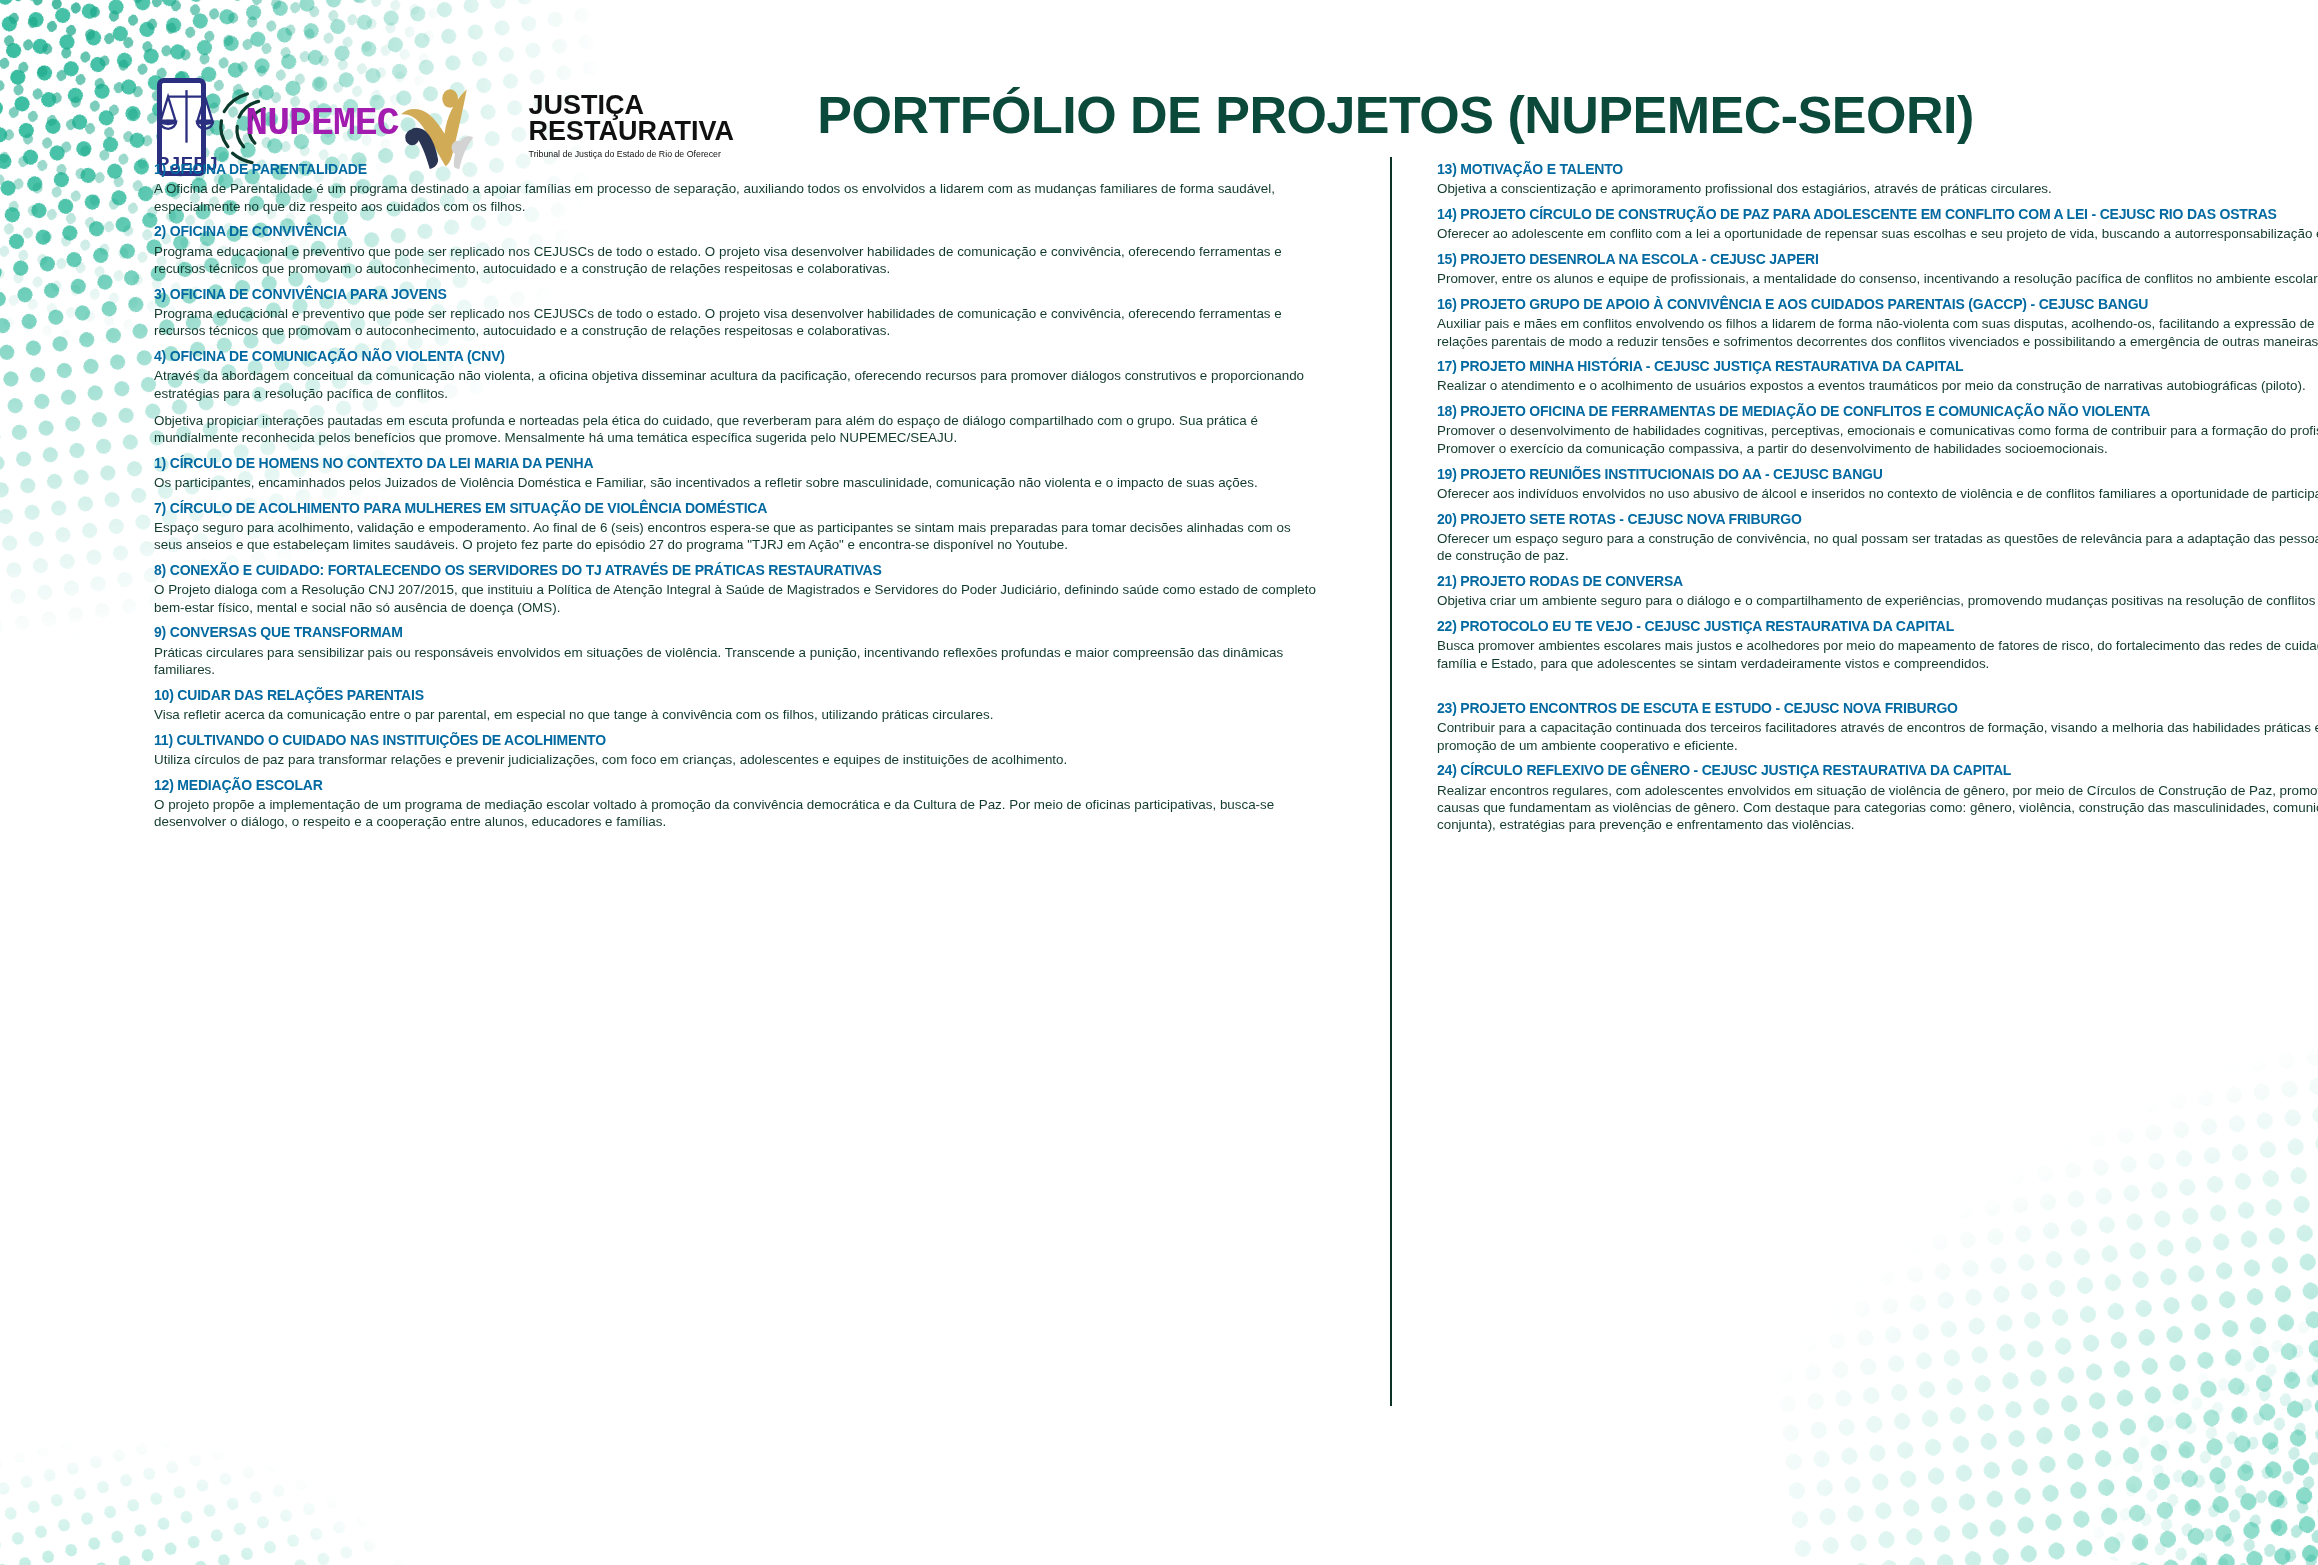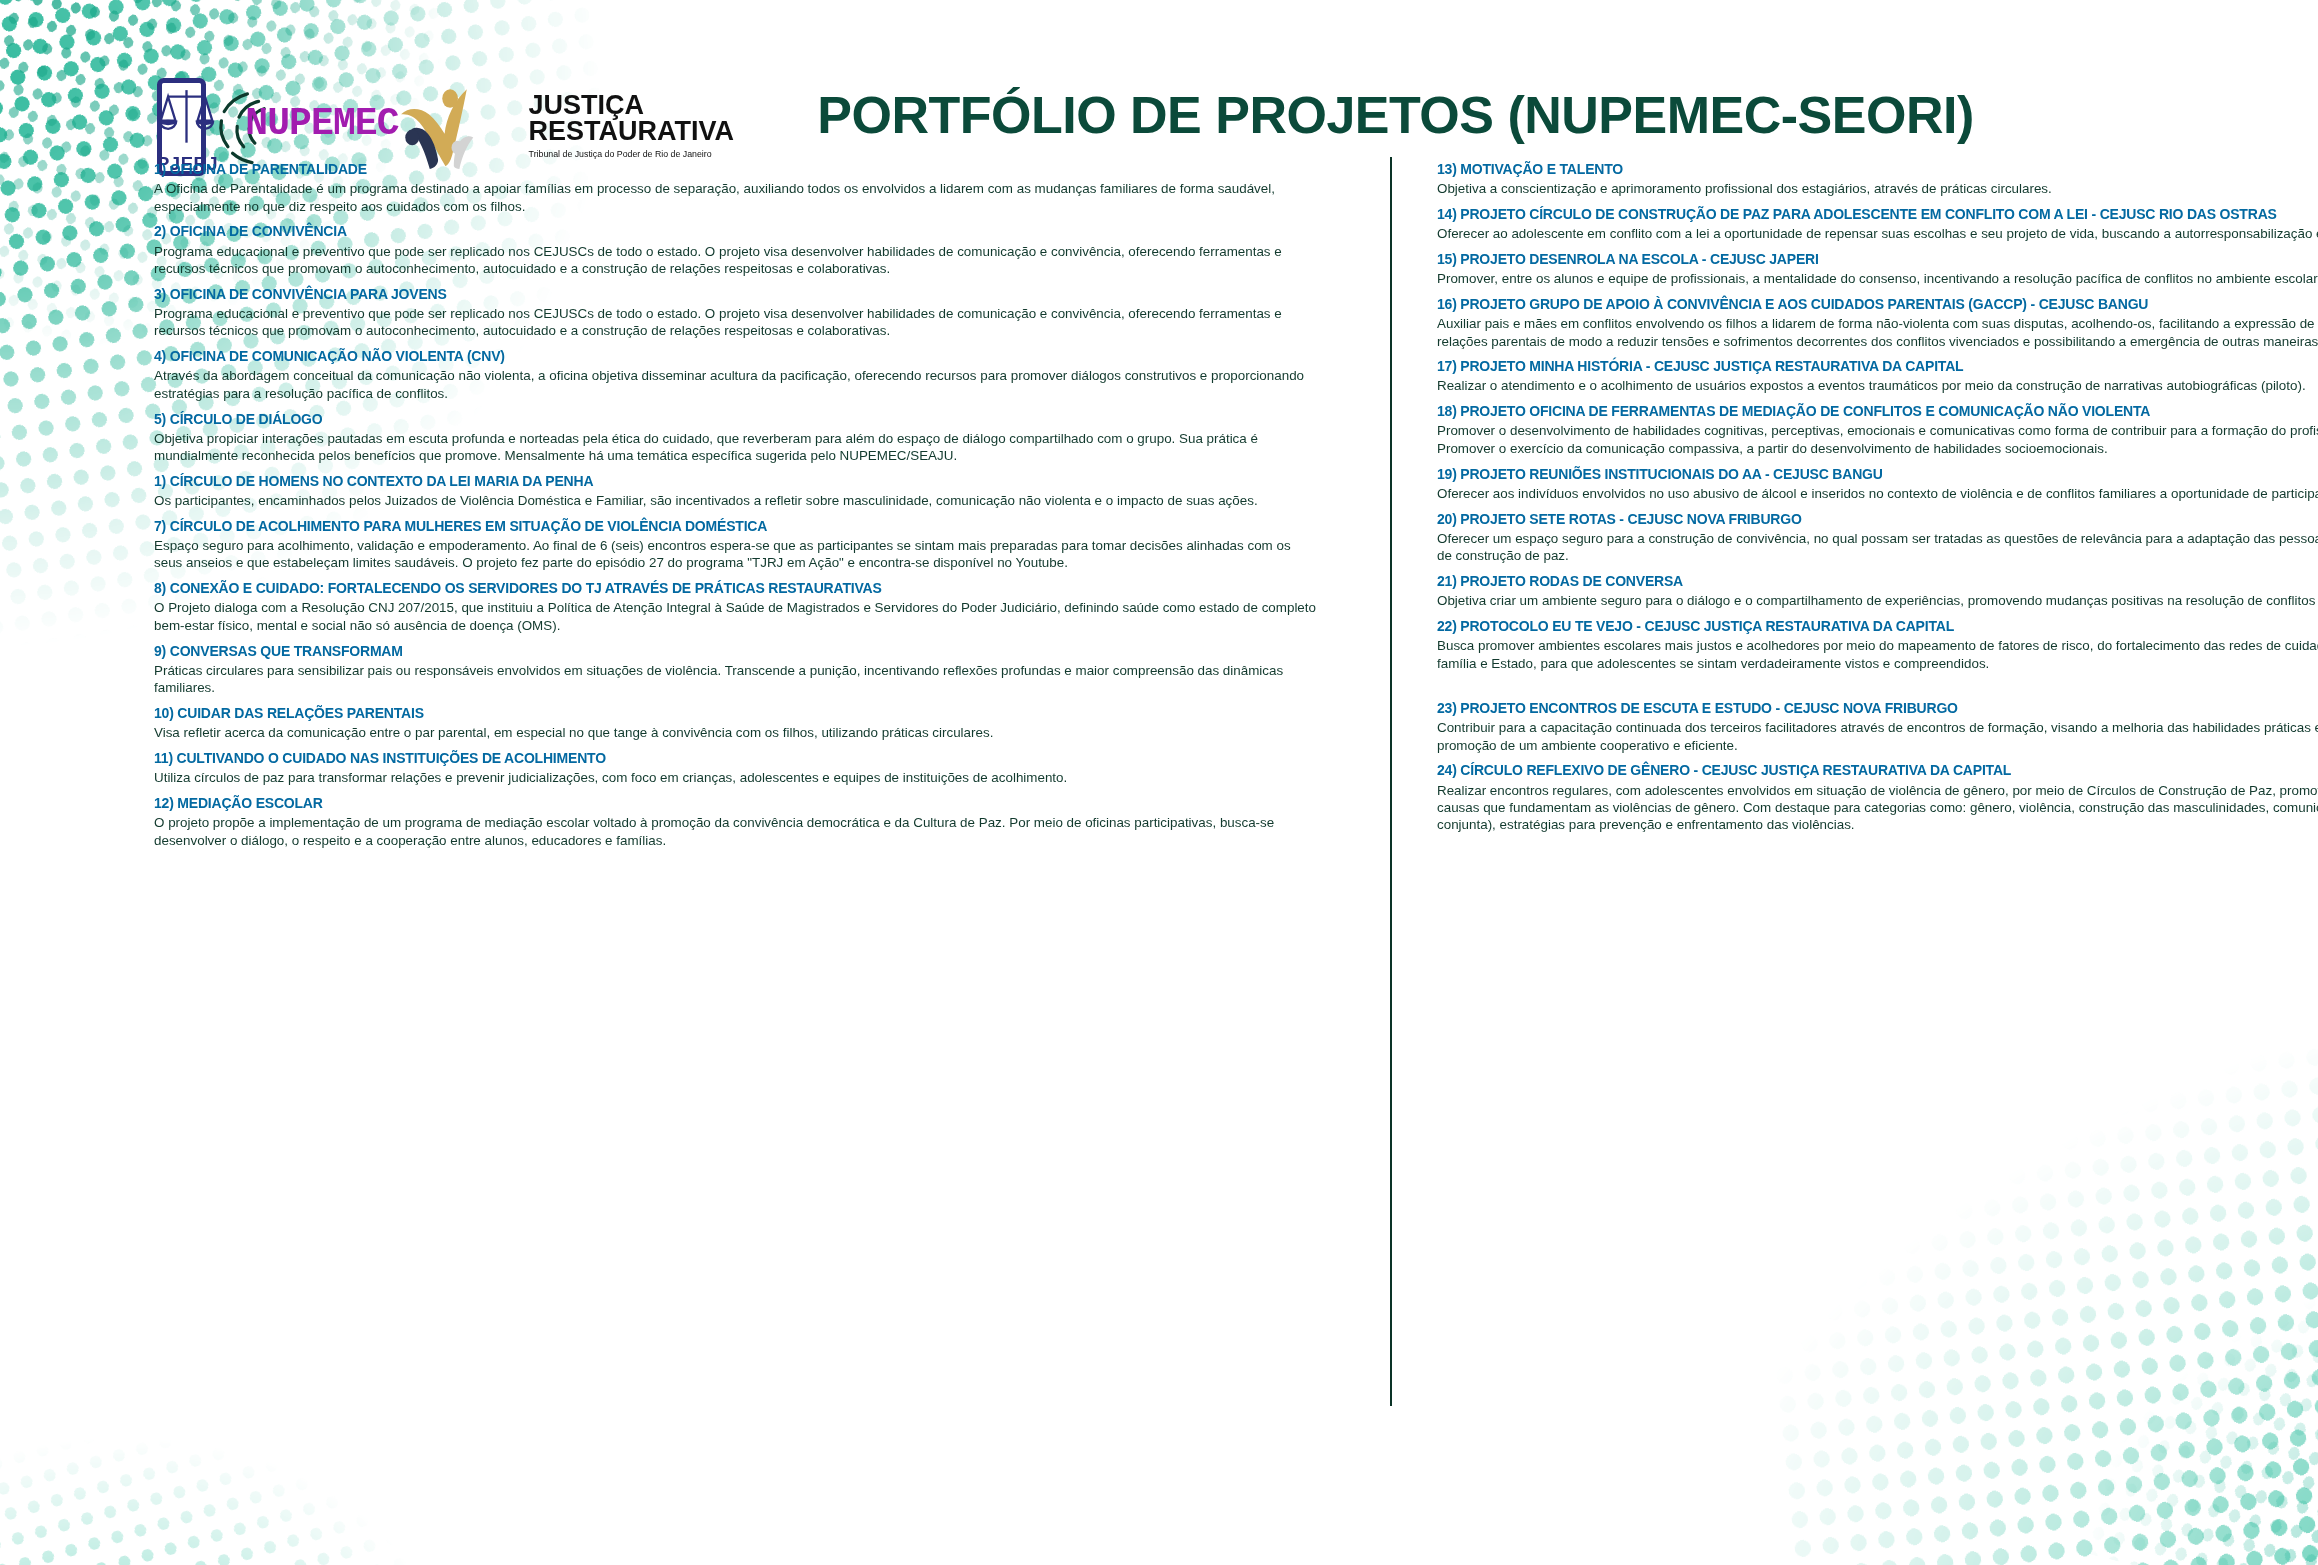--- a/index.html
+++ b/index.html
@@ -153,21 +153,21 @@
           <path d="M120 190 C96 150 84 120 64 96 C54 84 38 76 24 78 C40 62 66 64 84 78 C98 90 108 104 118 120 C122 86 138 50 166 24 C158 66 146 120 136 160 C132 176 128 186 120 190 Z" fill="#d2ab56"></path>
           <ellipse cx="130" cy="44" rx="17" ry="20" fill="#d2ab56"></ellipse>
           <path d="M86 196 C76 160 64 132 46 110 C58 104 72 108 82 120 C92 132 100 152 104 176 C104 186 96 194 86 196 Z" fill="#2a3553"></path>
           <ellipse cx="48" cy="128" rx="15" ry="17" fill="#2a3553"></ellipse>
           <path d="M150 196 C156 168 166 146 180 128 C170 122 158 126 150 138 C142 150 138 170 138 190 C140 194 145 196 150 196 Z" fill="#d3d3d3"></path>
           <ellipse cx="146" cy="150" rx="13" ry="15" fill="#d3d3d3"></ellipse>
         </svg>
         <div class="jr-text">
           <div class="jr-l1">JUSTIÇA</div>
           <div class="jr-l2">RESTAURATIVA</div>
-          <div class="jr-sub">Tribunal de Justiça do Poder de Rio de Janeiro</div>
+          <div class="jr-sub">Tribunal de Justiça do Estado de Rio de Oferecer</div>
         </div>
       </div>
     </div>
 
     <div class="main-title">PORTFÓLIO DE PROJETOS (NUPEMEC-SEORI)</div>
   </div>
 
   <div class="divider"></div>
 
   <div class="col col-left">
@@ -181,21 +181,20 @@
       </div>
       <div class="sec">
         <div class="sec-title">3) OFICINA DE CONVIVÊNCIA PARA JOVENS</div>
         <div class="sec-body">Programa educacional e preventivo que pode ser replicado nos CEJUSCs de todo o estado. O projeto visa desenvolver habilidades de comunicação e convivência, oferecendo ferramentas e recursos técnicos que promovam o autoconhecimento, autocuidado e a construção de relações respeitosas e colaborativas.</div>
       </div>
       <div class="sec">
         <div class="sec-title">4) OFICINA DE COMUNICAÇÃO NÃO VIOLENTA (CNV)</div>
         <div class="sec-body">Através da abordagem conceitual da comunicação não violenta, a oficina objetiva disseminar acultura da pacificação, oferecendo recursos para promover diálogos construtivos e proporcionando estratégias para a resolução pacífica de conflitos.</div>
       </div>
       <div class="sec">
-        <div class="sec-title">5) CÍRCULO DE DIÁLOGO</div>
         <div class="sec-body">Objetiva propiciar interações pautadas em escuta profunda e norteadas pela ética do cuidado, que reverberam para além do espaço de diálogo compartilhado com o grupo. Sua prática é mundialmente reconhecida pelos benefícios que promove. Mensalmente há uma temática específica sugerida pelo NUPEMEC/SEAJU.</div>
       </div>
       <div class="sec">
         <div class="sec-title">1) CÍRCULO DE HOMENS NO CONTEXTO DA LEI MARIA DA PENHA</div>
         <div class="sec-body">Os participantes, encaminhados pelos Juizados de Violência Doméstica e Familiar, são incentivados a refletir sobre masculinidade, comunicação não violenta e o impacto de suas ações.</div>
       </div>
       <div class="sec">
         <div class="sec-title">7) CÍRCULO DE ACOLHIMENTO PARA MULHERES EM SITUAÇÃO DE VIOLÊNCIA DOMÉSTICA</div>
         <div class="sec-body">Espaço seguro para acolhimento, validação e empoderamento. Ao final de 6 (seis) encontros espera-se que as participantes se sintam mais preparadas para tomar decisões alinhadas com os seus anseios e que estabeleçam limites saudáveis. O projeto fez parte do episódio 27 do programa "TJRJ em Ação" e encontra-se disponível no Youtube.</div>
       </div>

